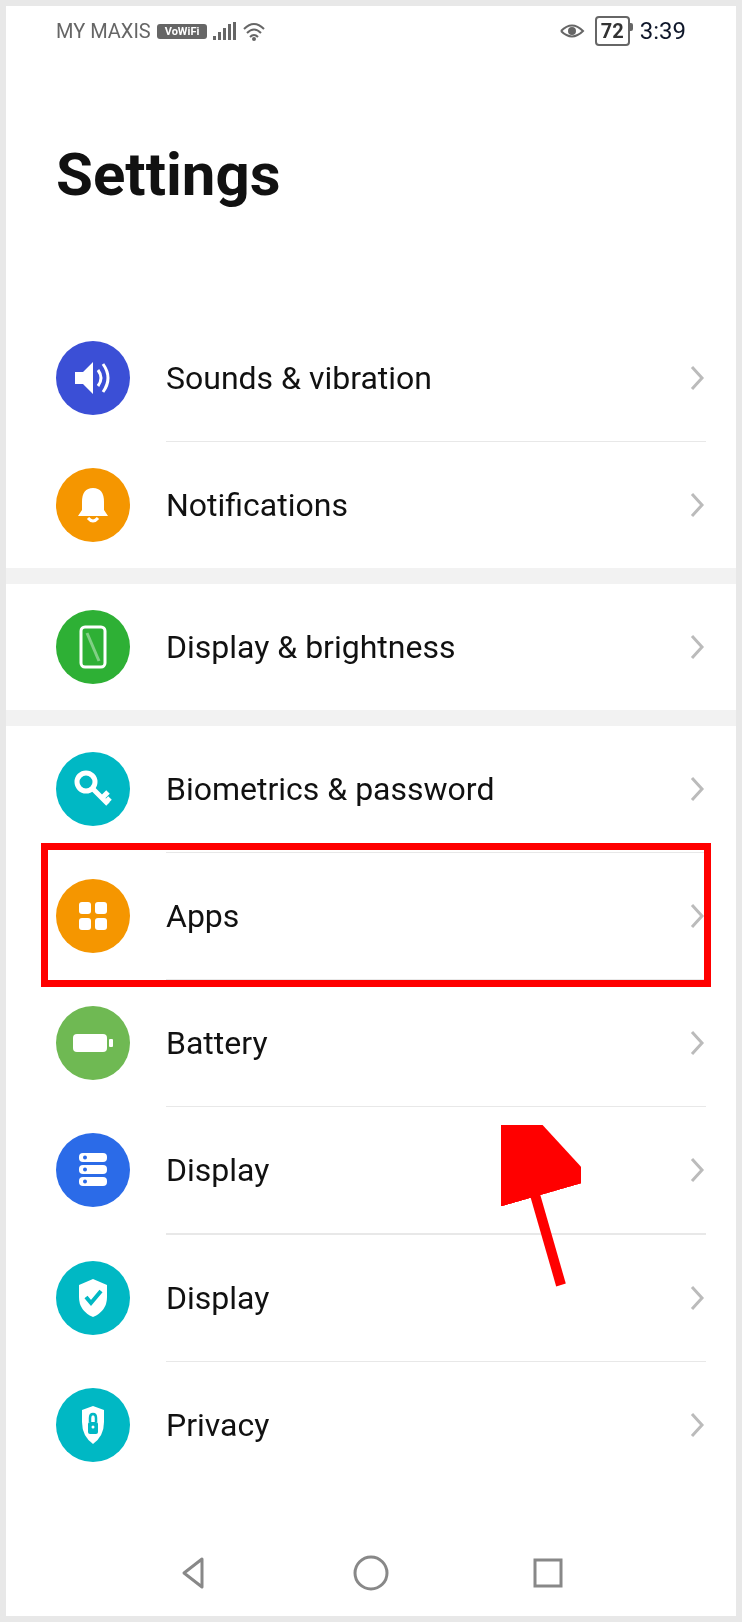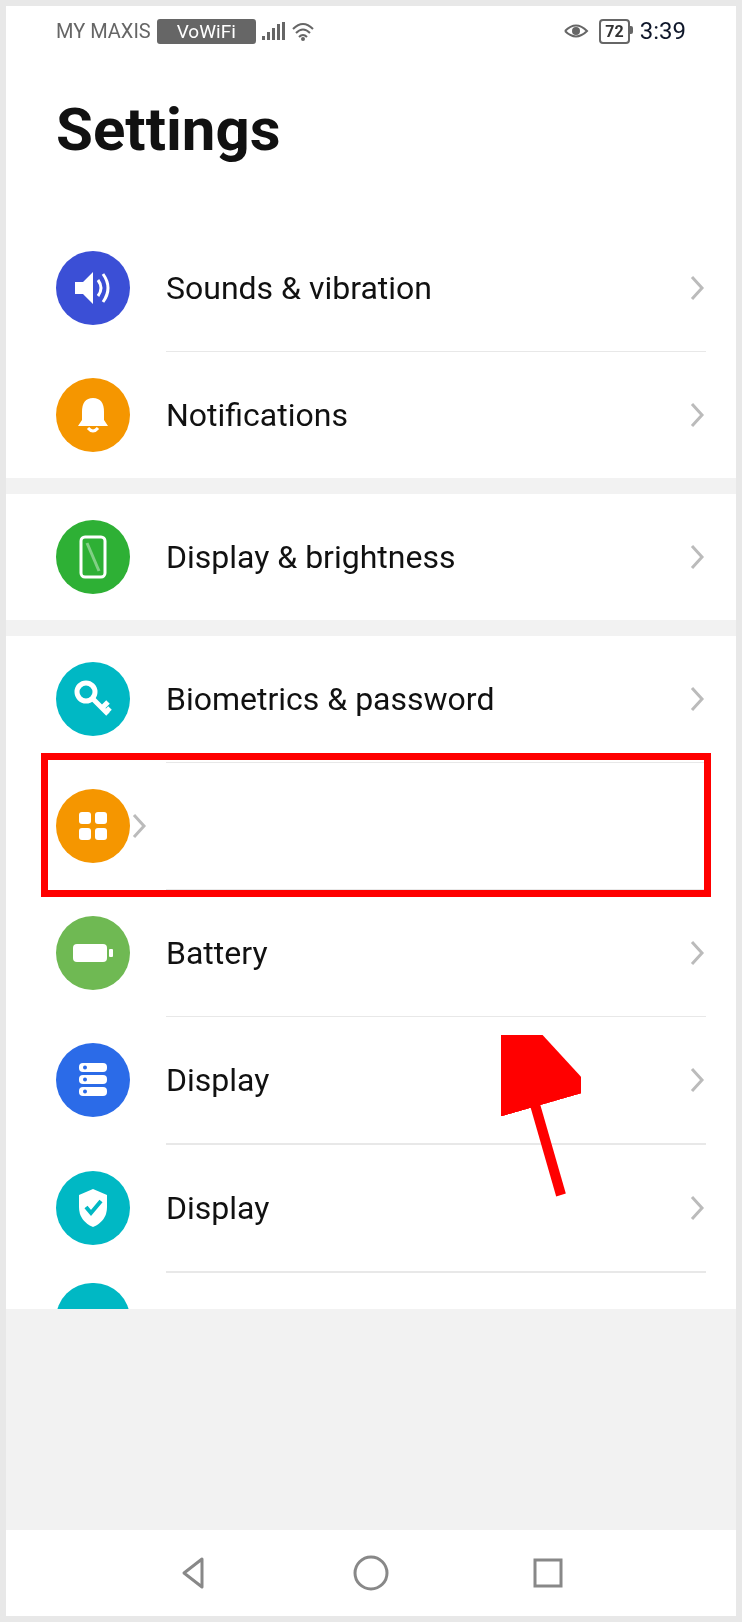--- a/index.html
+++ b/index.html
@@ -14,20 +14,21 @@
       height: 1622px;
       overflow: hidden;
       border: 6px solid #e8e8e8;
     }
     .screen {
       background: #fff;
       width: 100%;
       height: 100%;
       display: flex;
       flex-direction: column;
+      gap: 45px;
     }
     .status-bar {
       height: 50px;
       background: #fff;
       display: flex;
       align-items: center;
       padding: 0 50px 0 50px;
       font-size: 20px;
       color: #666;
     }
@@ -38,23 +39,23 @@
     }
     .status-right {
       margin-left: auto;
       display: flex;
       align-items: center;
       gap: 10px;
     }
     .vowifi-badge {
       background: #666;
       color: #fff;
-      font-size: 19px;
-      font-weight: normal;
-      padding: 1px 20px;
+      font-size: 11px;
+      font-weight: bold;
+      padding: 1px 8px;
       border-radius: 3px;
     }
     .signal-bars {
       display: flex;
       align-items: flex-end;
       gap: 2px;
       height: 18px;
     }
     .signal-bars span {
       width: 3px;
@@ -62,21 +63,21 @@
     }
     .signal-bars span:nth-child(1){height:4px}
     .signal-bars span:nth-child(2){height:8px}
     .signal-bars span:nth-child(3){height:12px}
     .signal-bars span:nth-child(4){height:16px}
     .signal-bars span:nth-child(5){height:18px}
     .battery-box {
       border: 2px solid #666;
       border-radius: 4px;
       padding: 1px 4px;
-      font-size: 16px;
+      font-size: 20px;
       font-weight: bold;
       color: #333;
       position: relative;
     }
     .battery-box::after {
       content:"";
       position:absolute;
       right:-5px;
       top:5px;
       width:3px;
@@ -288,20 +289,21 @@
         <div class="row" style="position:relative">
           <div class="highlight-box"></div>
           <div class="icon-circle" style="background:#f59600">
             <svg width="36" height="36" viewBox="0 0 36 36" fill="#fff">
               <rect x="4" y="4" width="12" height="12" rx="3"></rect>
               <rect x="20" y="4" width="12" height="12" rx="3"></rect>
               <rect x="4" y="20" width="12" height="12" rx="3"></rect>
               <rect x="20" y="20" width="12" height="12" rx="3"></rect>
             </svg>
           </div>
+          <span class="row-label">Apps</span>
           <svg class="chevron" width="18" height="30" viewBox="0 0 18 30" fill="none" stroke="#bbb" stroke-width="3">
               <path d="M4 4 L14 15 L4 26"></path>
             </svg>
         </div>
         <div class="row-divider"></div>
         <div class="row">
           <div class="icon-circle" style="background:#6fb953">
             <svg width="44" height="26" viewBox="0 0 44 26" fill="#fff">
               <rect x="2" y="4" width="34" height="18" rx="4"></rect>
               <rect x="38" y="9" width="4" height="8" rx="1"></rect>
@@ -337,20 +339,34 @@
               <path d="M18 2 L32 8 L32 20 Q32 34 18 40 Q4 34 4 20 L4 8 Z"></path>
               <path d="M11 20 L16 26 L26 14" stroke="#00b8c4" stroke-width="4" fill="none"></path>
             </svg>
           </div>
           <span class="row-label">Display</span>
           <svg class="chevron" width="18" height="30" viewBox="0 0 18 30" fill="none" stroke="#bbb" stroke-width="3">
               <path d="M4 4 L14 15 L4 26"></path>
             </svg>
         </div>
         <div class="row-divider"></div>
+        <div class="row">
+          <div class="icon-circle" style="background:#00b8c4">
+            <svg width="34" height="42" viewBox="0 0 34 42" fill="#fff">
+              <path d="M17 2 L28 6 L28 18 Q28 32 17 40 Q6 32 6 18 L6 6 Z"></path>
+              <rect x="12" y="18" width="10" height="12" rx="2" fill="#00b8c4"></rect>
+              <path d="M14 18 L14 14 Q14 10 17 10 Q20 10 20 14 L20 18" stroke="#00b8c4" stroke-width="2.5" fill="none"></path>
+              <circle cx="17" cy="23" r="1.5" fill="#fff"></circle>
+            </svg>
+          </div>
+          <span class="row-label">Privacy</span>
+          <svg class="chevron" width="18" height="30" viewBox="0 0 18 30" fill="none" stroke="#bbb" stroke-width="3">
+              <path d="M4 4 L14 15 L4 26"></path>
+            </svg>
+        </div>
         <div class="row-divider"></div>
 
         <div class="partial-row">
           <div class="partial-icon"></div>
         </div>
       </div>
     </div>
 
     <svg class="arrow-annotation" width="80" height="170" viewBox="0 0 80 170">
       <defs>

